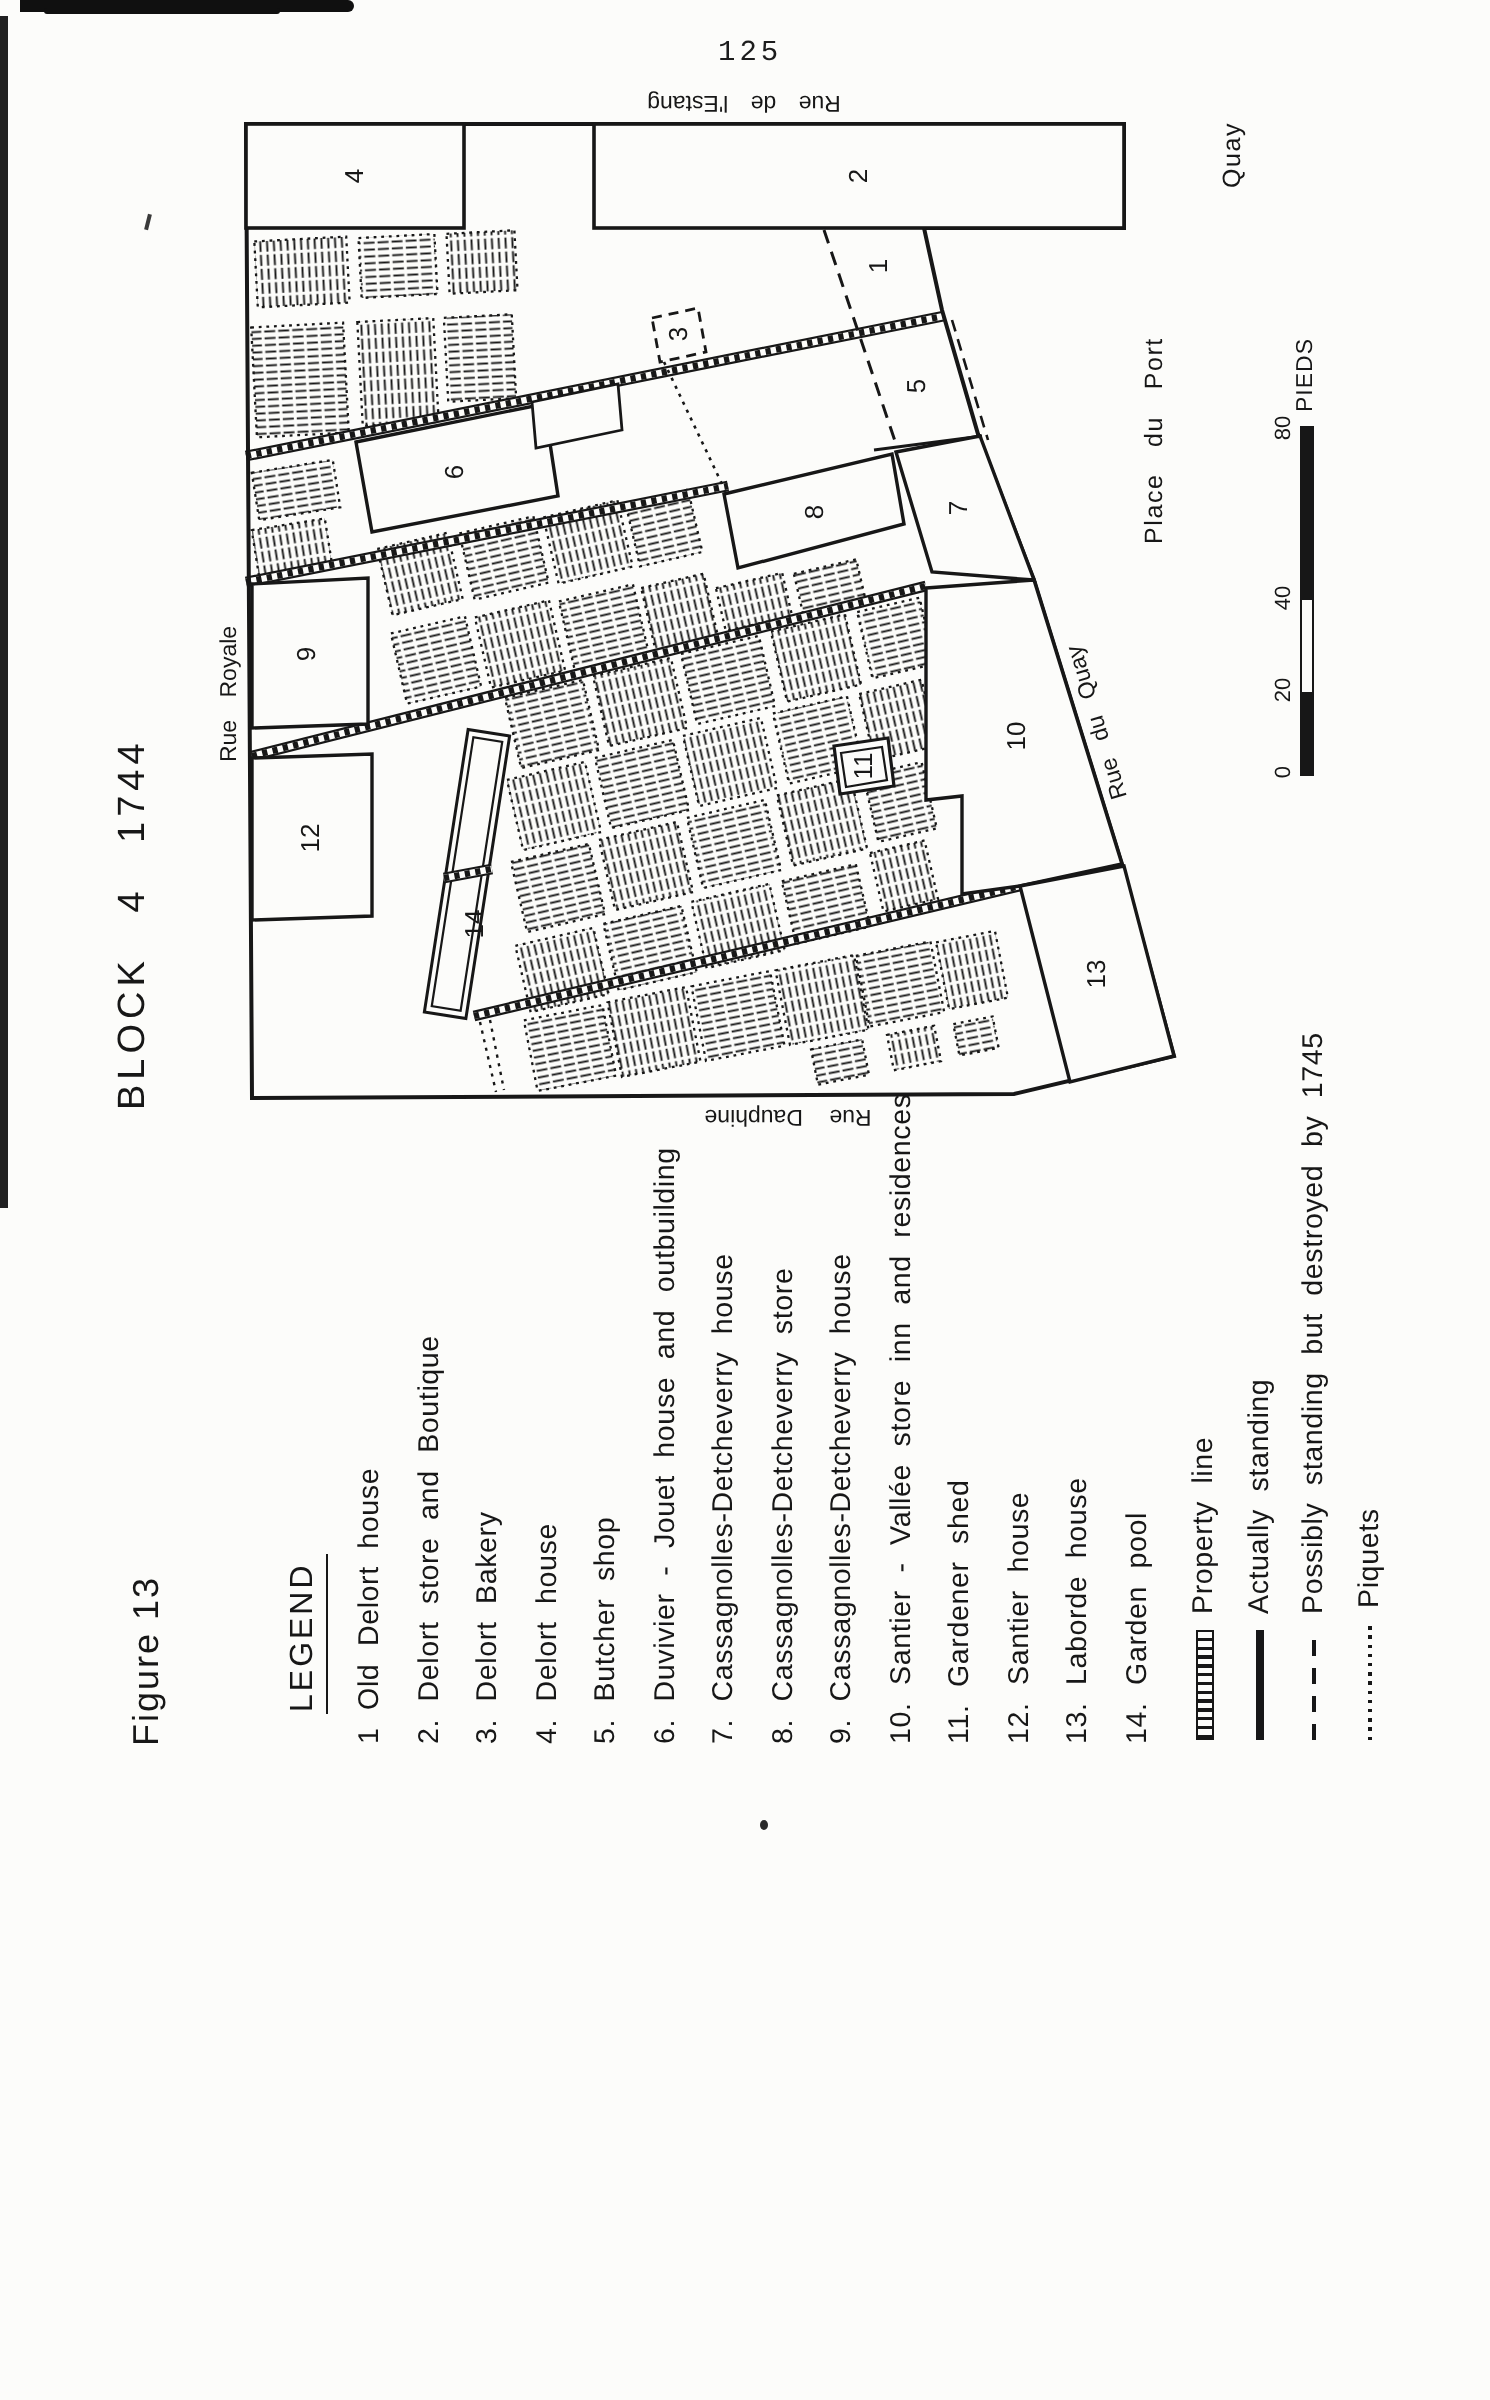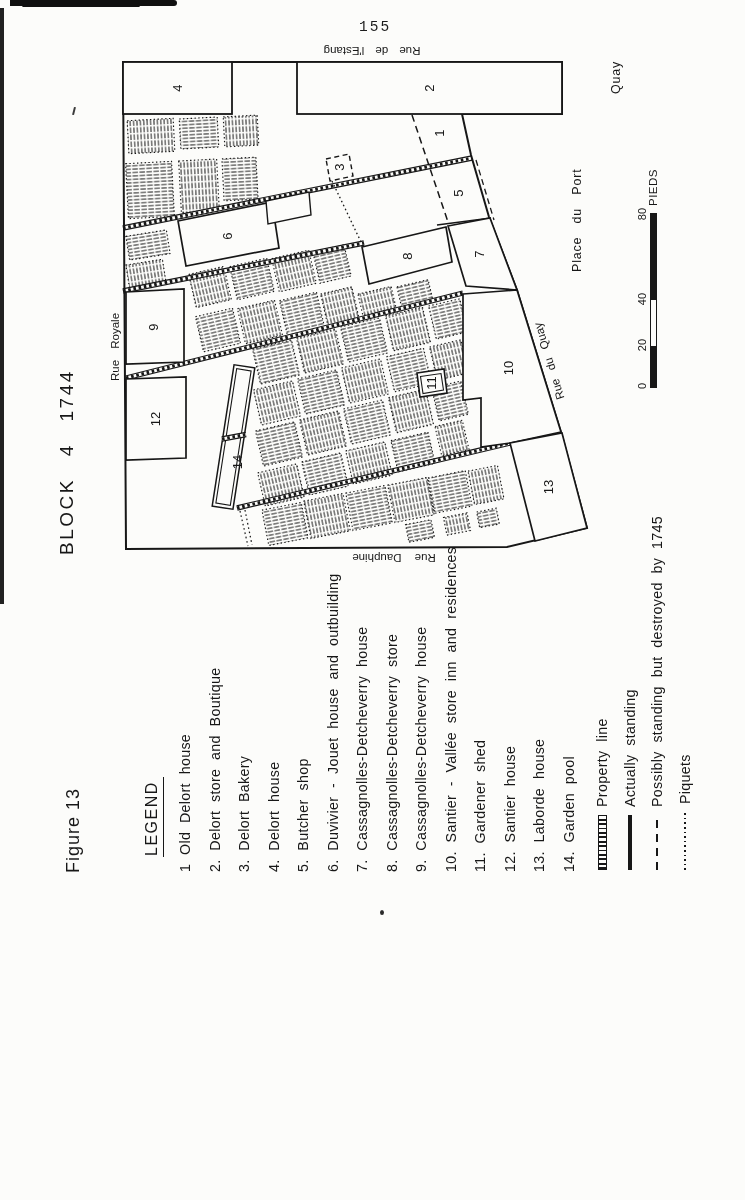--- a/index.html
+++ b/index.html
@@ -61,21 +61,21 @@
   #art-top2{left:22px;top:4px;width:118px;height:2.5px;border-radius:2px;}
   #art-left{left:0;top:8px;width:3.5px;height:596px;opacity:.93;}
   #art-tick{left:73px;top:107px;width:2px;height:8px;transform:rotate(14deg);background:#3a3a3a;}
   #art-dot{left:380px;top:910px;width:4px;height:5px;border-radius:50%;background:#2a2a2a;}
 </style>
 </head>
 <body>
 
 <div id="paper">
 
-  <div id="page-number">155</div>
+  <div id="page-number">125</div>
 
   <svg id="block-map" viewBox="95 30 515 535" style="left:95px;top:30px;width:515px;height:535px">
     <defs>
       <pattern id="hH" patternUnits="userSpaceOnUse" width="7" height="3.4">
         <line x1="0.4" y1="1.7" x2="5.9" y2="1.7" stroke="#171717" stroke-width="0.95"></line>
       </pattern>
       <pattern id="hV" patternUnits="userSpaceOnUse" width="3.4" height="7">
         <line x1="1.7" y1="0.4" x2="1.7" y2="5.9" stroke="#171717" stroke-width="0.95"></line>
       </pattern>
     </defs>

